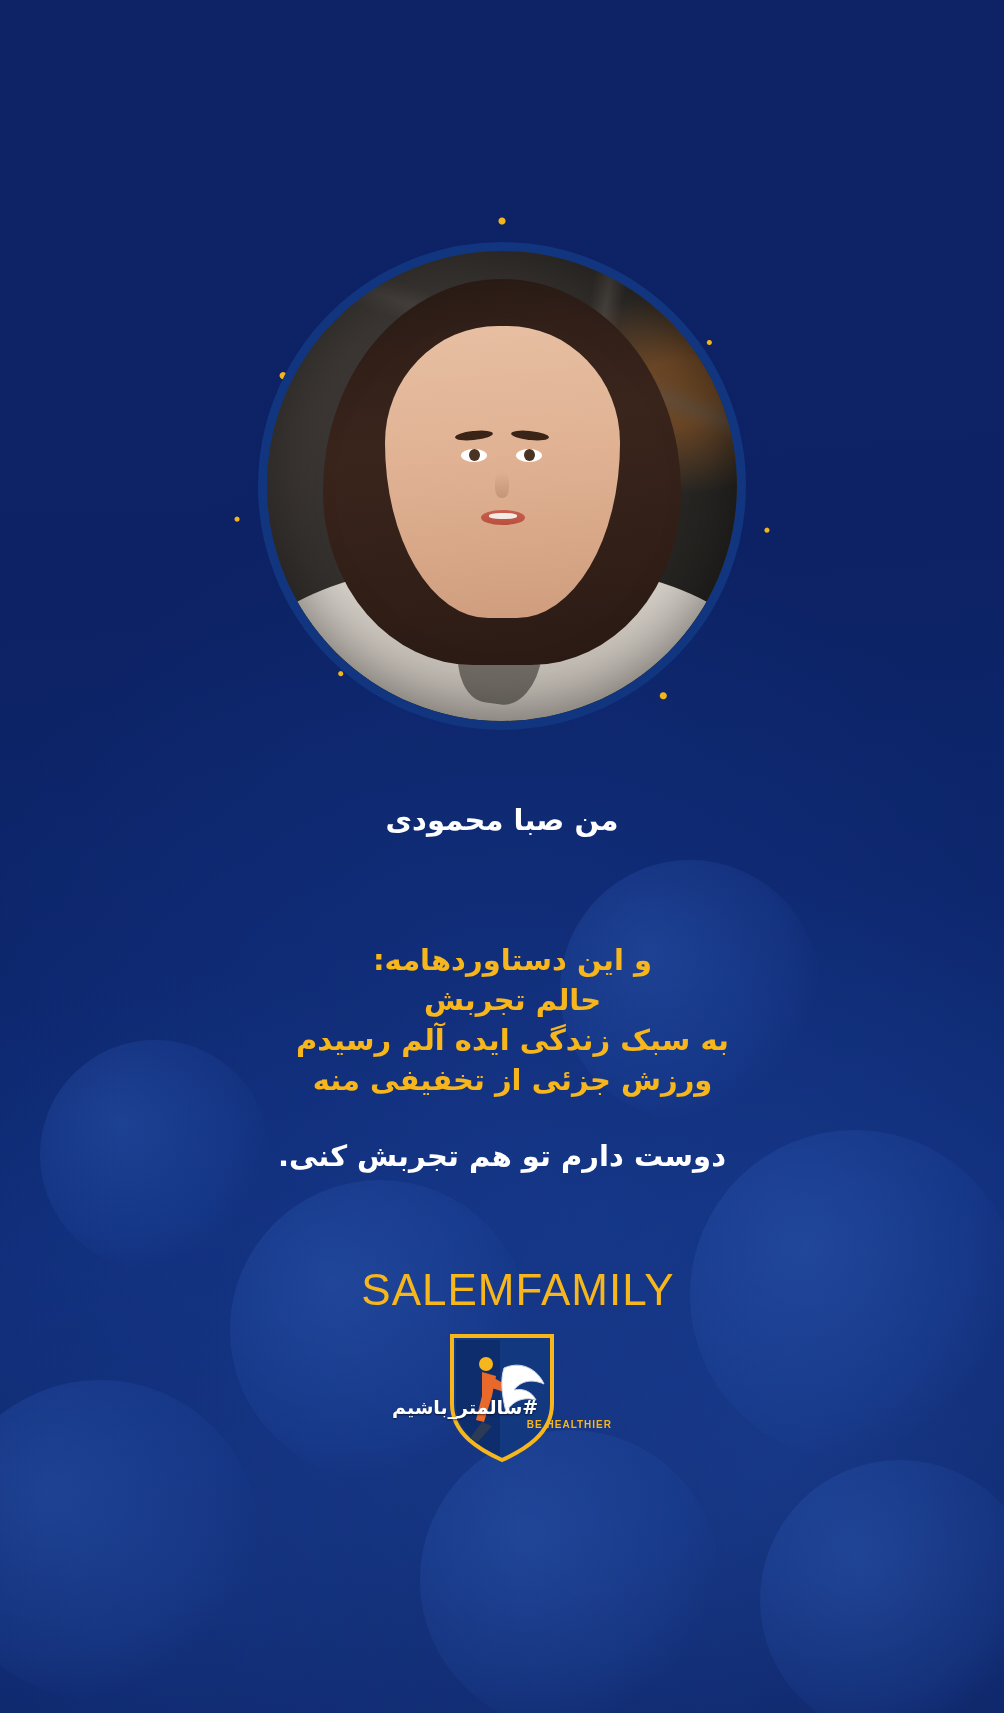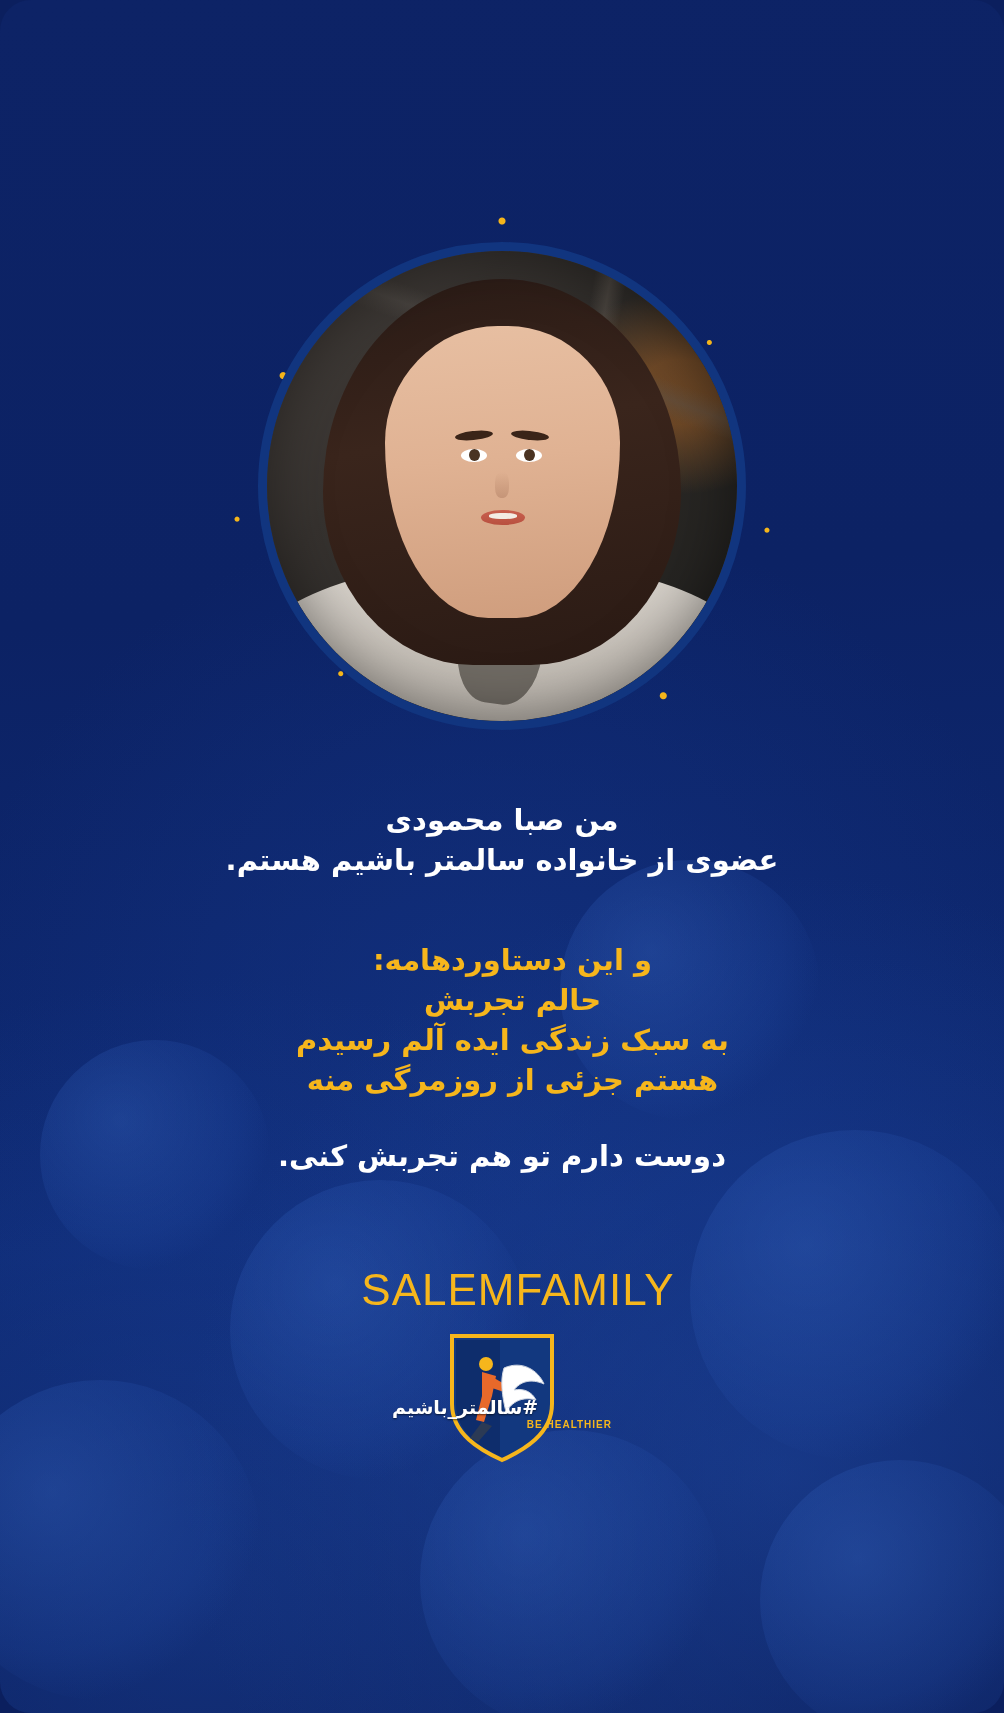--- a/index.html
+++ b/index.html
@@ -17,21 +17,20 @@
   #poster {
     position: relative;
     width: 1004px;
     height: 1713px;
     background:
       radial-gradient(circle at 78% 86%, rgba(32,72,160,0.55) 0%, rgba(32,72,160,0) 36%),
       radial-gradient(circle at 20% 92%, rgba(30,70,158,0.45) 0%, rgba(30,70,158,0) 34%),
       radial-gradient(circle at 50% 62%, rgba(22,56,140,0.5) 0%, rgba(22,56,140,0) 48%),
       linear-gradient(175deg, #0d2366 0%, #0c2264 35%, #0e2a74 70%, #0a1d59 100%);
     overflow: hidden;
-    border-radius: 31px;
   }
 
   
   .bokeh {
     position: absolute;
     border-radius: 50%;
     background: radial-gradient(circle at 35% 35%, rgba(60,110,205,0.30), rgba(40,85,180,0.16) 55%, rgba(20,55,140,0) 72%);
     pointer-events: none;
   }
 
@@ -345,28 +344,27 @@
           <div class="lips"></div>
           <div class="teeth"></div>
         </div>
         <div class="photo-vignette"></div>
       </div>
     </div>
   </div>
 
   <div id="intro" class="text-block">
     <div class="line">من صبا محمودی</div>
-    <div class="line">عضوی از خانواده سالمتر باشیم هستم.</div>
   </div>
 
   <div id="achievements" class="text-block">
     <div class="line">و این دستاوردهامه:</div>
     <div class="line">حالم تجربش</div>
     <div class="line">به سبک زندگی ایده آلم رسیدم</div>
-    <div class="line">هستم جزئی از روزمرگی منه</div>
+    <div class="line">ورزش جزئی از تخفیفی منه</div>
   </div>
 
   <div id="invite" class="text-block">
     <div class="line">دوست دارم تو هم تجربش کنی.</div>
   </div>
 
   <div id="brand">SALEMFAMILY</div>
 
   <div id="logo">
     <svg width="120" height="135" viewBox="0 0 120 135" xmlns="http://www.w3.org/2000/svg">

